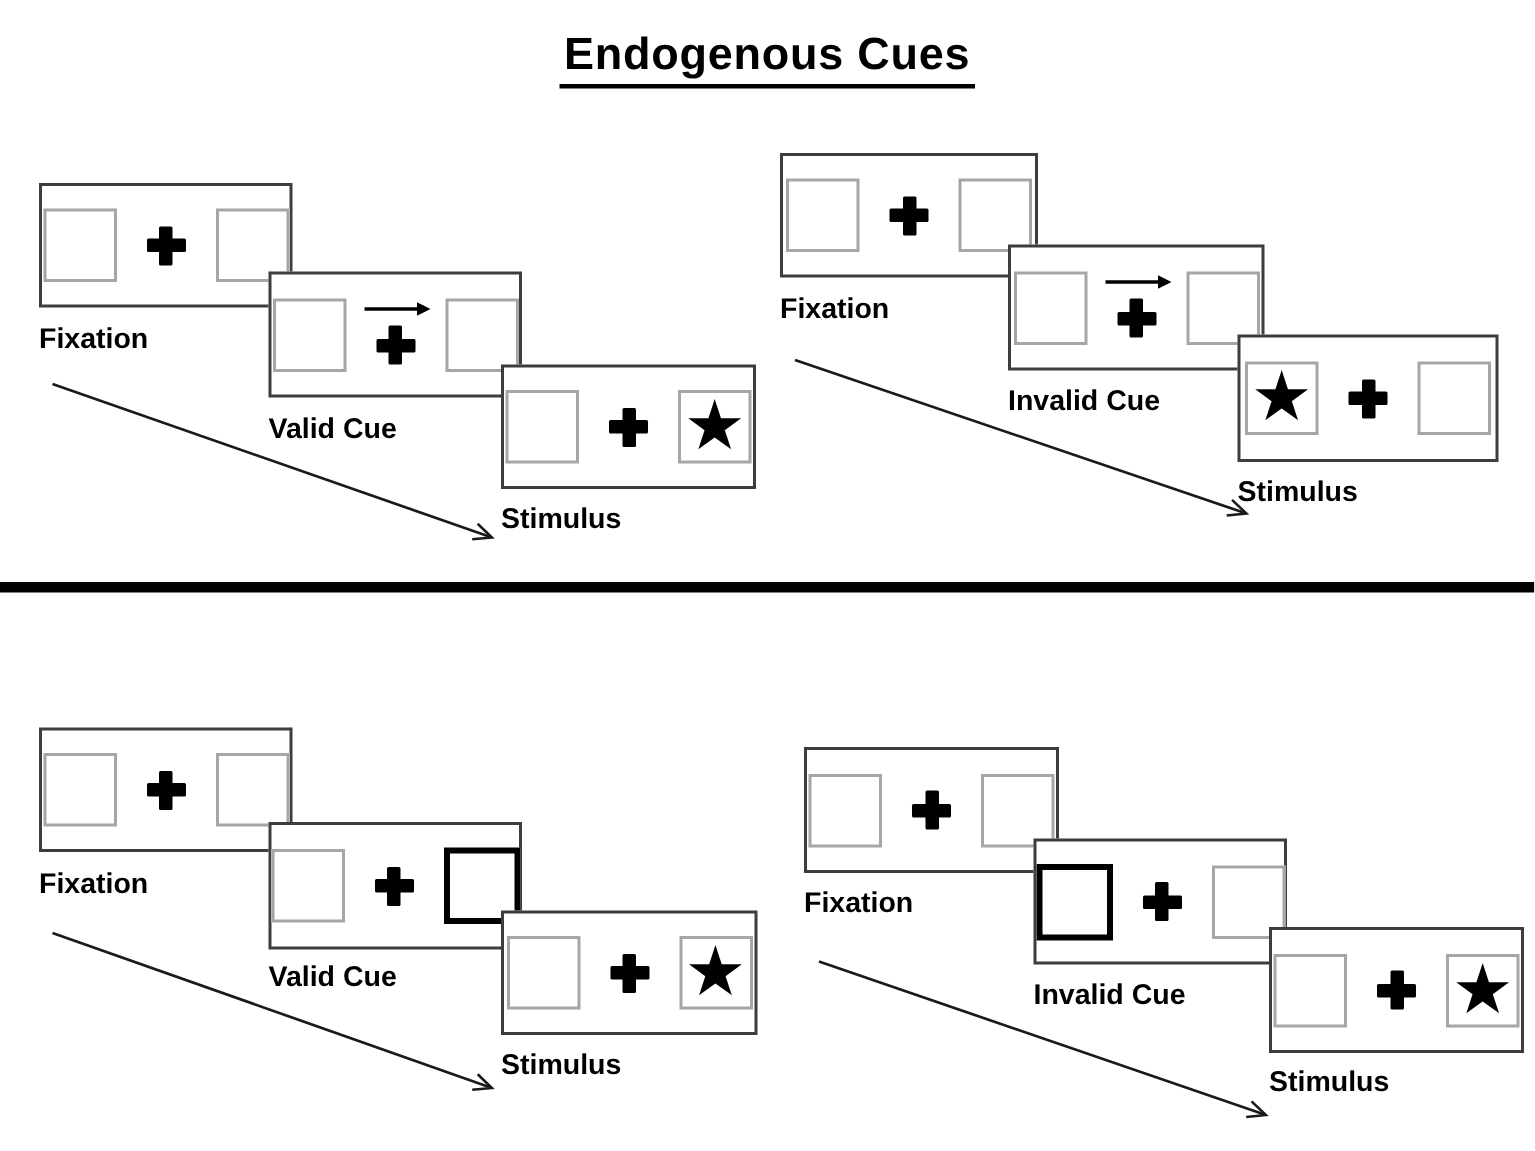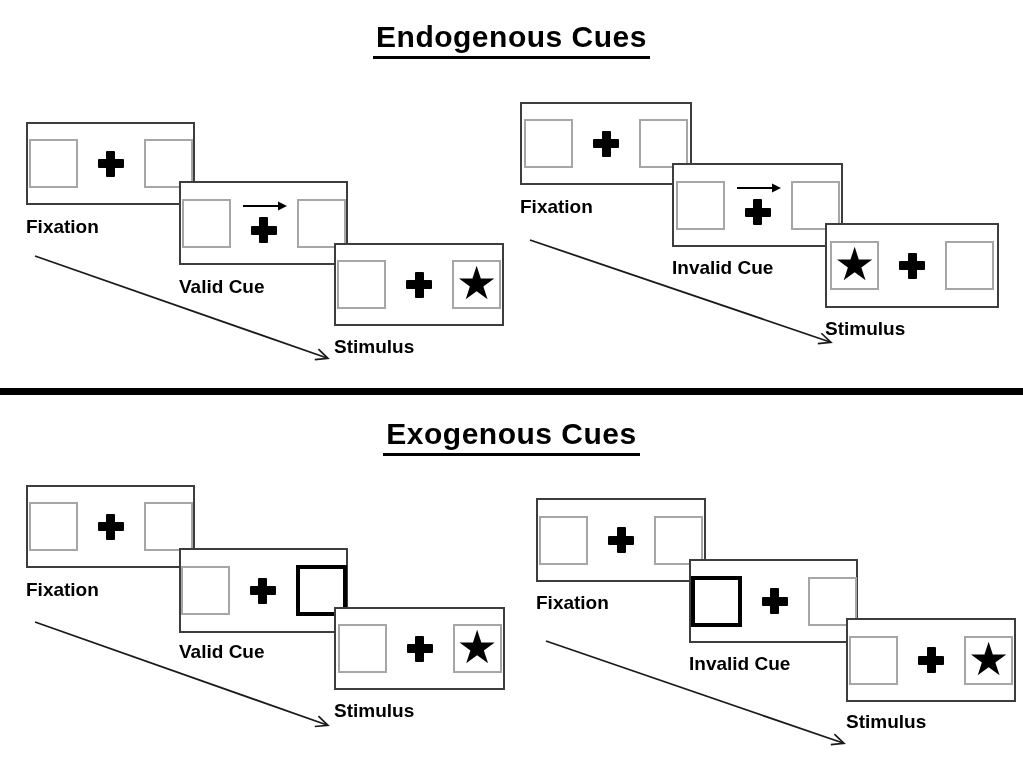--- a/index.html
+++ b/index.html
@@ -117,23 +117,20 @@
     <span class="sq">
       <span class="star">★</span>
     </span>
     <span class="plus"></span>
     <span class="sq"></span>
   </div>
   <div class="step-label" style="left:825px;top:318px;width:174px;">Stimulus</div>
 
   <div class="divider"></div>
 
-  <div class="section-title" style="top:417px;">
-    <span class="u">Exogenous Cues</span>
-  </div>
 
   <svg class="tl-arrow" style="left:30px;top:616px;" width="312" height="117">
     <line x1="5" y1="6" x2="297" y2="109" stroke="#1a1a1a" stroke-width="1.8" marker-end="url(#tlhead)"></line>
   </svg>
 
   <div class="panel" style="left:26px;top:485px;width:169px;height:83px;">
     <span class="sq"></span>
     <span class="plus"></span>
     <span class="sq"></span>
   </div>

